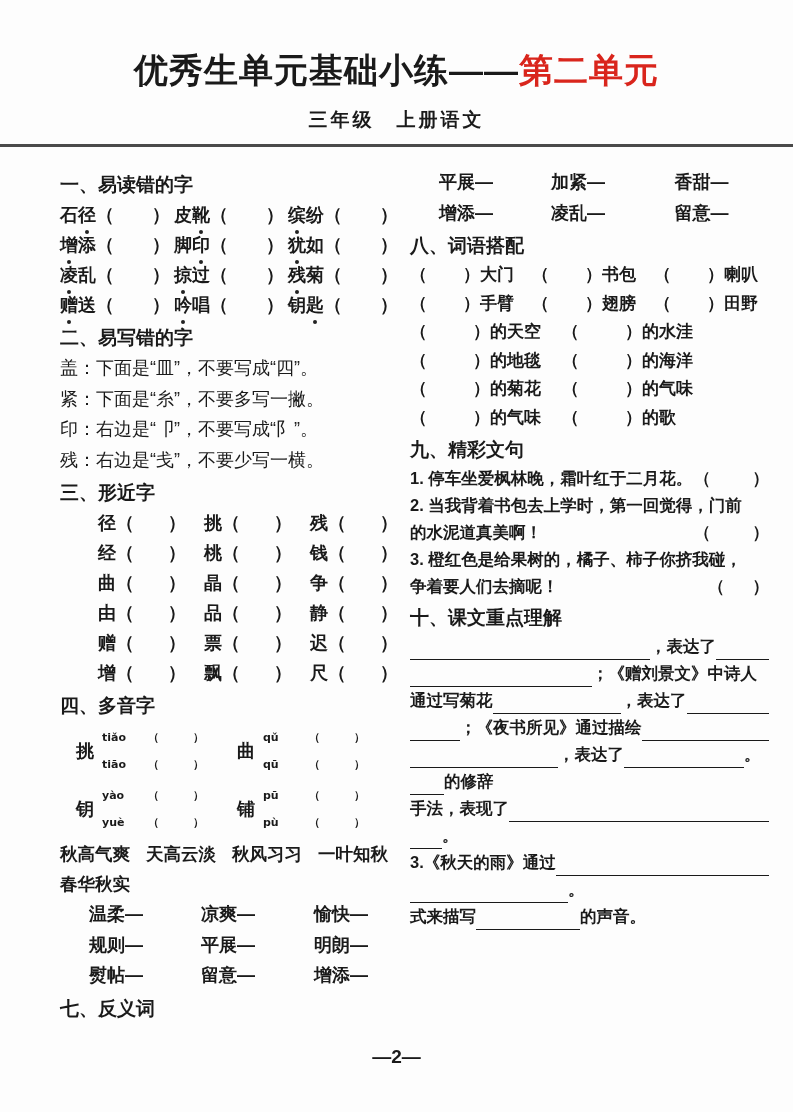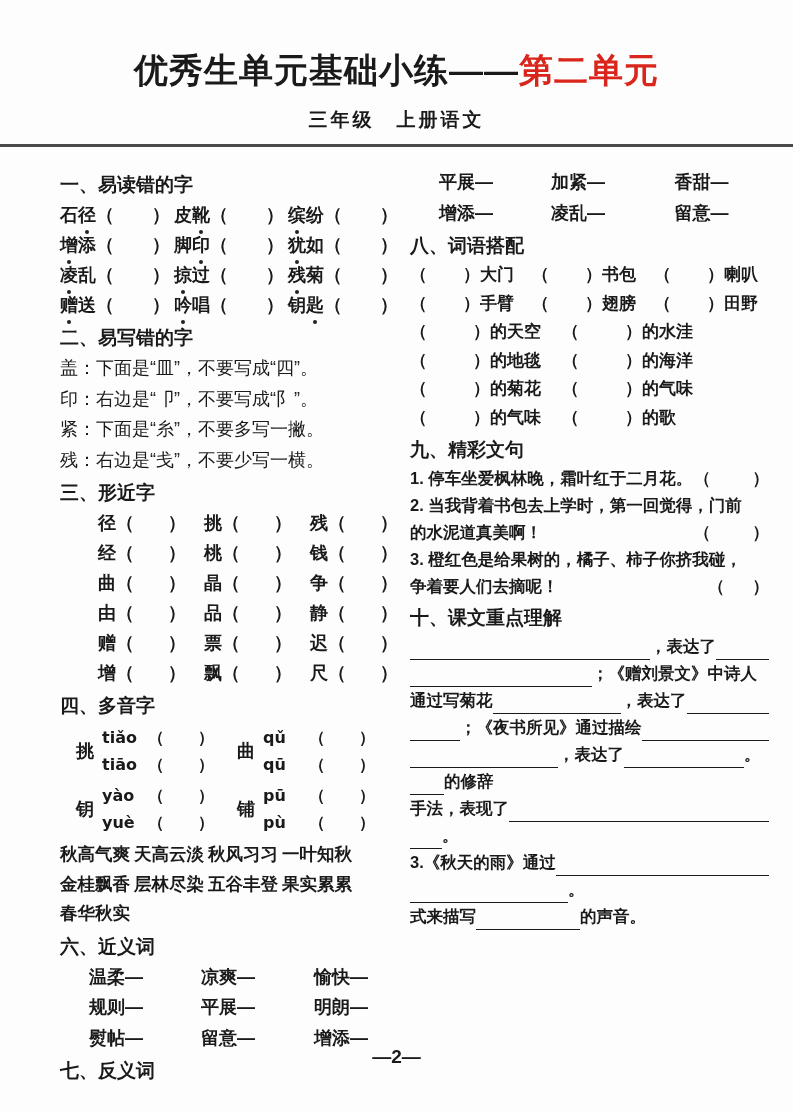--- a/index.html
+++ b/index.html
@@ -25,24 +25,24 @@
 
   .paren{display:inline-flex;align-items:baseline;}
   .pgap{display:inline-block;}
 
   .tline-plain{font-size:18px;line-height:30.5px;font-weight:400;white-space:nowrap;}
 
   .prow{display:grid;grid-template-columns:1fr 1fr;padding-left:16px;margin:3px 0 4px 0;}
   .pgroup{display:flex;align-items:center;gap:8px;}
   .pchar-big{font-size:18px;font-weight:600;}
   .pcol{display:flex;flex-direction:column;}
-  .pline{display:inline-flex;align-items:flex-start;font-size:16px;line-height:27px;font-weight:600;}
+  .pline{display:inline-flex;align-items:flex-start;font-size:11px;line-height:27px;font-weight:600;}
   .py{font-family:"DejaVu Sans", sans-serif;min-width:46px;}
 
-  .wlist{display:flex;gap:4px;font-size:17.5px;line-height:29.5px;font-weight:600;text-align:center;}
+  .wlist{display:flex;gap:16px;font-size:17.5px;line-height:29.5px;font-weight:600;text-align:center;}
 
   .mrow{display:grid;grid-template-columns:112px 112px 1fr;font-size:18px;line-height:30.5px;font-weight:600;text-align:center;}
 
   .qrow{display:grid;line-height:28.5px;font-size:17px;font-weight:600;}
   .qrow.cols3{grid-template-columns:122px 122px 1fr;}
   .qrow.cols2{grid-template-columns:152px 1fr;}
   .qitem{display:inline-flex;align-items:baseline;}
 
   .fitem{margin:0;}
   .fline{display:flex;align-items:flex-end;font-size:16.5px;line-height:27px;min-height:27px;font-weight:600;}
@@ -164,22 +164,22 @@
           <span class="wtext"><span class="dc">钥</span><span class="dc dot">匙</span></span>
           <span class="paren">
             <span class="pchar">（</span>
             <span class="pgap" style="width: 38px;"></span>
             <span class="pchar">）</span>
           </span>
         </span>
       </div>
       <div class="heading">二、易写错的字</div>
       <div class="tline-plain">盖：下面是“皿”，不要写成“四”。</div>
+      <div class="tline-plain">紧：下面是“糸”，不要多写一撇。</div>
       <div class="tline-plain">印：右边是“卩”，不要写成“阝”。</div>
-      <div class="tline-plain">紧：下面是“糸”，不要多写一撇。</div>
       <div class="tline-plain">残：右边是“戋”，不要少写一横。</div>
       <div class="heading">三、形近字</div>
       <div class="wrow" style="padding-left: 38px;">
         <span class="witem">
           <span class="wtext"><span class="dc">径</span></span>
           <span class="paren">
             <span class="pchar">（</span>
             <span class="pgap" style="width: 34px;"></span>
             <span class="pchar">）</span>
           </span>
@@ -420,29 +420,22 @@
           </span>
         </span>
       </div>
       <div class="wlist">
         <span class="wlw">秋高气爽</span>
         <span class="wlw">天高云淡</span>
         <span class="wlw">秋风习习</span>
         <span class="wlw">一叶知秋</span>
       </div>
       <div class="wlist">
-        <span class="wlw">金桂飘香</span>
-        <span class="wlw">层林尽染</span>
-        <span class="wlw">五谷丰登</span>
-        <span class="wlw">果实累累</span>
-      </div>
-      <div class="wlist">
         <span class="wlw">春华秋实</span>
       </div>
-      <div class="heading">六、近义词</div>
       <div class="mrow">
         <span class="mitem">温柔—</span>
         <span class="mitem">凉爽—</span>
         <span class="mitem">愉快—</span>
       </div>
       <div class="mrow">
         <span class="mitem">规则—</span>
         <span class="mitem">平展—</span>
         <span class="mitem">明朗—</span>
       </div>

